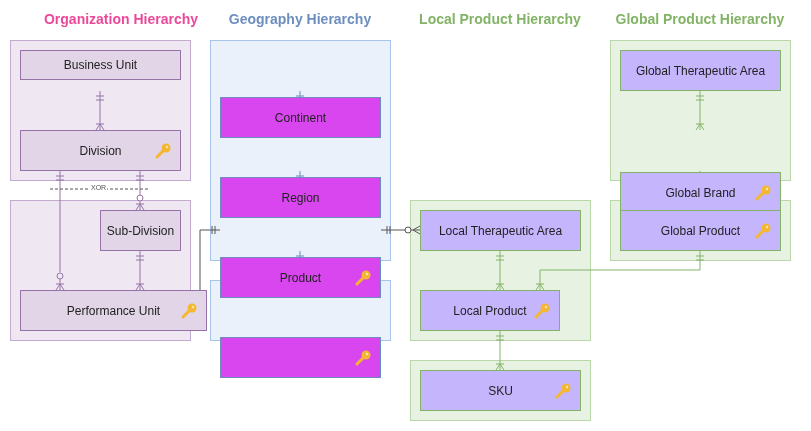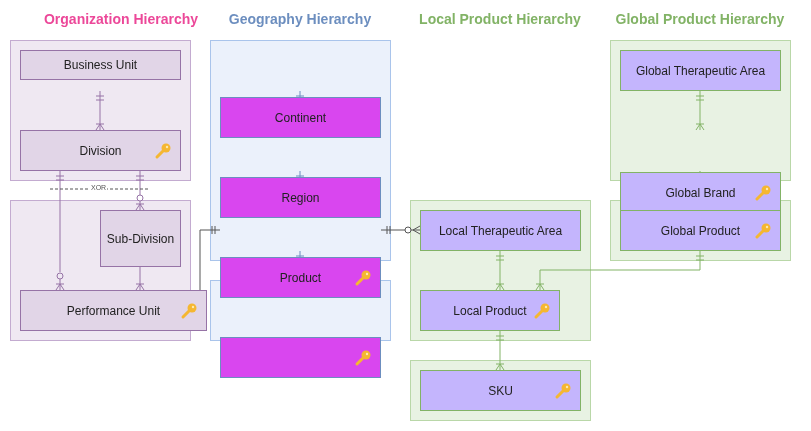--- a/index.html
+++ b/index.html
@@ -183,21 +183,21 @@
   <span class="label">Business Unit</span>
 </div>
 <div class="entity purple-e" style="left:20px;top:130px;width:161px;height:41px;">
   <span class="label">Division</span>
   <svg class="key" viewBox="0 0 18 18">
       <circle cx="12" cy="6" r="4.5" fill="#f5b731"></circle>
       <line x1="9" y1="9" x2="3" y2="15" stroke="#f5b731" stroke-width="3" stroke-linecap="round"></line>
       <circle cx="13" cy="5" r="1.2" fill="#fde9b0"></circle>
     </svg>
 </div>
-<div class="entity purple-e" style="left:100px;top:210px;width:81px;height:57px;">
+<div class="entity purple-e" style="left:100px;top:210px;width:81px;height:41px;">
   <span class="label">Sub-Division</span>
 </div>
 <div class="entity purple-e" style="left:20px;top:290px;width:187px;height:41px;">
   <span class="label">Performance Unit</span>
   <svg class="key" viewBox="0 0 18 18">
       <circle cx="12" cy="6" r="4.5" fill="#f5b731"></circle>
       <line x1="9" y1="9" x2="3" y2="15" stroke="#f5b731" stroke-width="3" stroke-linecap="round"></line>
       <circle cx="13" cy="5" r="1.2" fill="#fde9b0"></circle>
     </svg>
 </div>

